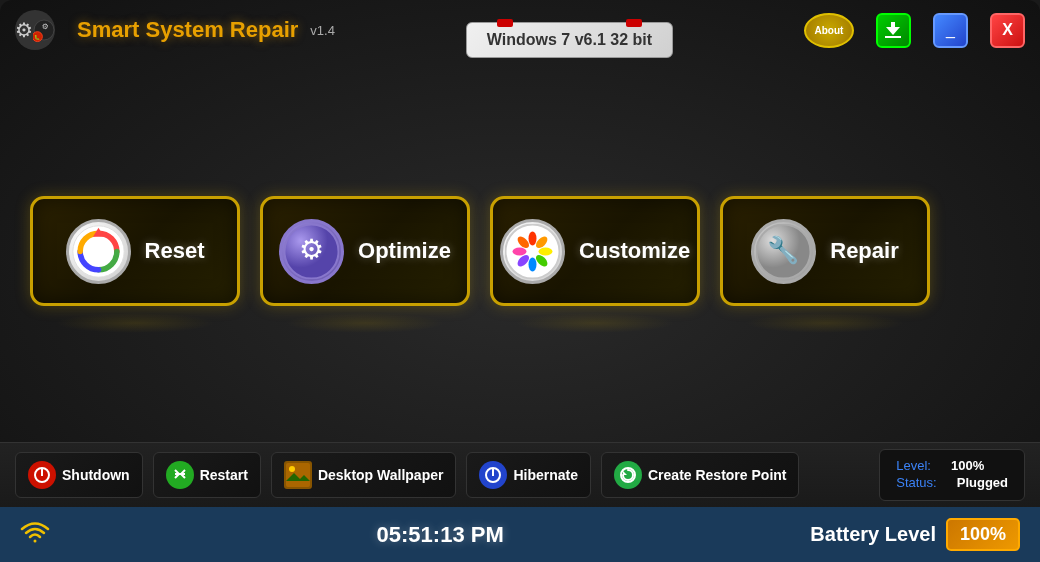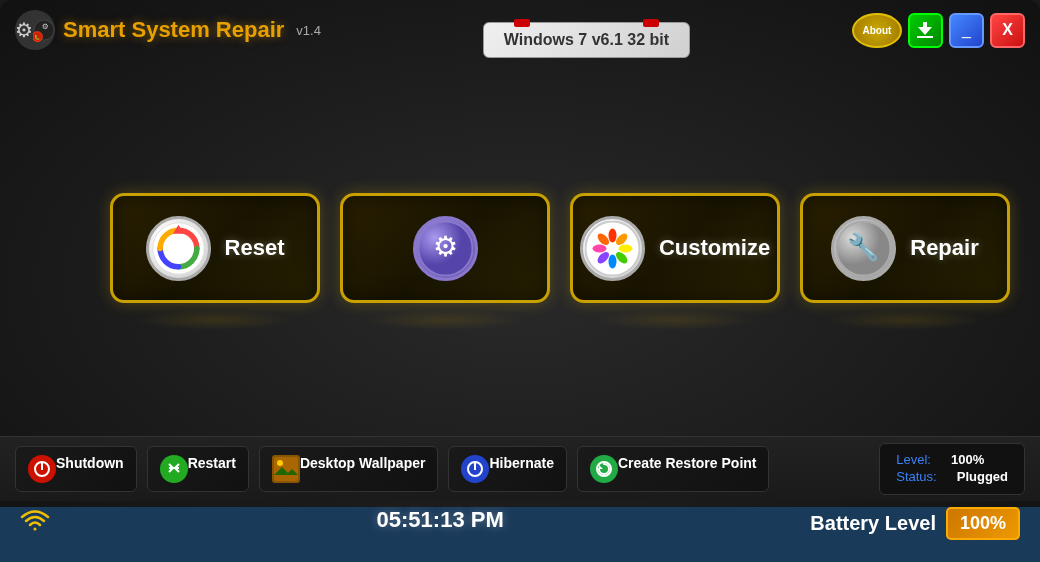--- a/index.html
+++ b/index.html
@@ -59,20 +59,21 @@
       content: '⚙';
       font-size: 20px;
       color: #ccc;
     }
 
     .app-title {
       font-size: 22px;
       font-weight: bold;
       color: #e8a000;
       text-shadow: 0 0 10px rgba(232, 160, 0, 0.5);
+      margin-left: 14px;
     }
 
     .app-version {
       font-size: 13px;
       color: #aaa;
       margin-left: 4px;
       vertical-align: super;
     }
 
     .os-badge {
@@ -99,21 +100,21 @@
 
     .os-text {
       font-size: 16px;
       font-weight: bold;
       color: #333;
     }
 
     .window-controls {
       display: flex;
       align-items: center;
-      gap: 6px;
+      gap: 22px;
     }
 
     .about-btn {
       width: 50px;
       height: 35px;
       background: radial-gradient(circle, #c8a800 0%, #a07800 100%);
       border-radius: 50%;
       display: flex;
       align-items: center;
       justify-content: center;
@@ -165,21 +166,21 @@
       color: #fff;
       font-weight: bold;
       border: 2px solid #ff6666;
     }
 
     
     .content-area {
       flex: 1;
       display: flex;
       align-items: center;
-      justify-content: flex-end;
+      justify-content: flex-start;
       padding: 0 30px;
     }
 
     .main-buttons {
       display: flex;
       gap: 20px;
       align-items: center;
     }
 
     .main-btn {
@@ -248,21 +249,22 @@
       align-items: center;
       background: linear-gradient(180deg, #222 0%, #1a1a1a 100%);
       padding: 8px 15px;
       height: 65px;
       gap: 5px;
       border-top: 1px solid #333;
     }
 
     .action-btn {
       display: flex;
-      align-items: flex-start;
+      align-items: center;
+      gap: 6px;
       padding: 8px 12px;
       border-radius: 6px;
       cursor: pointer;
       background: linear-gradient(135deg, #1a1a1a, #111);
       border: 1px solid #333;
       margin-right: 5px;
     }
 
     .action-icon {
       width: 28px;
@@ -311,23 +313,22 @@
       color: #ffffff;
       font-size: 13px;
       font-weight: bold;
     }
 
     
     .status-bar {
       background: #1a3a5a;
       height: 55px;
       display: flex;
-      align-items: flex-start;
+      align-items: center;
       padding: 0 20px;
-      margin-top: 6px;
     }
 
     .wifi-icon {
       color: #f0c000;
       font-size: 24px;
       margin-right: 20px;
     }
 
     .clock {
       flex: 1;
@@ -449,20 +450,21 @@
             <defs>
               <radialGradient id="optGrad" cx="30%" cy="30%">
                 <stop offset="0%" style="stop-color:#aa99ee"></stop>
                 <stop offset="100%" style="stop-color:#5544aa"></stop>
               </radialGradient>
             </defs>
 
             <text x="27.5" y="35" text-anchor="middle" font-size="28" fill="white">⚙</text>
           </svg>
         </div>
+        <span class="btn-label">Optimize</span>
         <div class="reflection"></div>
       </div>
 
       <div class="main-btn">
         <div class="btn-icon btn-icon-customize">
           <svg width="55" height="55" viewBox="0 0 55 55">
             <circle cx="27.5" cy="27.5" r="27" fill="white" stroke="#ccc" stroke-width="2"></circle>
 
             <g transform="translate(27.5,27.5)">
               <ellipse cx="0" cy="-13" rx="4" ry="7" fill="#ff3300" transform="rotate(0)"></ellipse>

